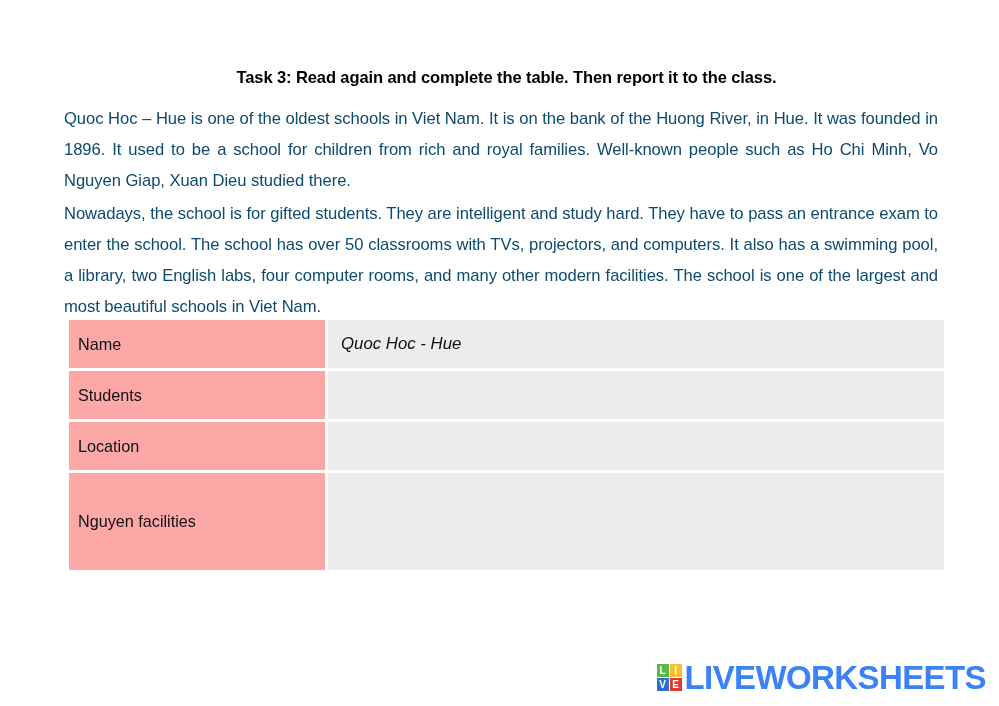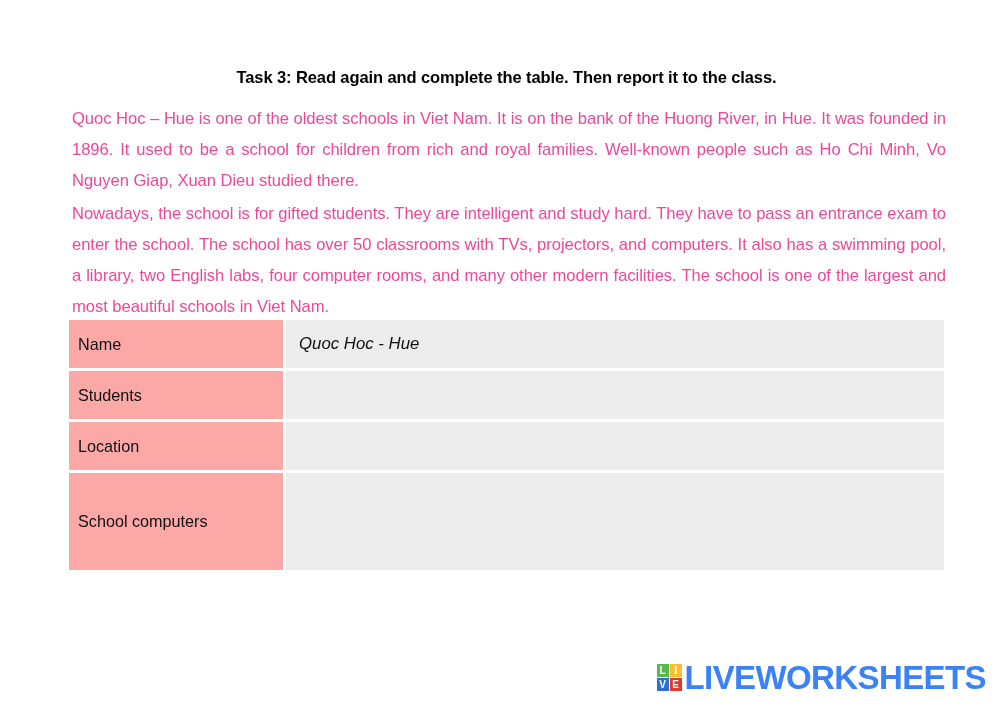--- a/index.html
+++ b/index.html
@@ -33,27 +33,27 @@
     text-align: center;
     font-size: 16.5px;
     font-weight: bold;
     letter-spacing: -0.1px;
     color: #000000;
   }
 
   
   .para {
     position: absolute;
-    left: 72px;
+    left: 64px;
     width: 874px;
     font-size: 16.6px;
     line-height: 31px;
     text-align: justify;
     text-justify: inter-word;
-    color: #ec4899;
+    color: #0c4a6e;
     letter-spacing: -0.05px;
   }
   .para-1 { top: 103px; }
   .para-2 { top: 198px; }
 
   
   .facts-table {
     position: absolute;
     left: 69px;
     top: 320px;
@@ -67,21 +67,21 @@
     padding: 0 0 0 9px;
     font-size: 16.2px;
     color: #111111;
     border-bottom: 3px solid #ffffff;
     border-right: 3px solid #ffffff;
   }
   .facts-table tr:last-child td { border-bottom: none; }
   .facts-table td.value { border-right: none; }
 
   td.label {
-    width: 217px;
+    width: 259px;
     background: #FCA8A7;
   }
   td.value {
     background: #ECECEC;
     padding-left: 13px;
   }
   td.value.filled {
     font-style: italic;
     font-size: 16.8px;
   }
@@ -148,21 +148,21 @@
       </tr>
       <tr class="row-short">
         <td class="label">Students</td>
         <td class="value"></td>
       </tr>
       <tr class="row-short">
         <td class="label">Location</td>
         <td class="value"></td>
       </tr>
       <tr class="row-tall">
-        <td class="label">School computers</td>
+        <td class="label">Nguyen facilities</td>
         <td class="value"></td>
       </tr>
     </tbody>
   </table>
 
   <div class="lw-logo">
     <div class="lw-tiles">
       <span class="lw-tile t-l">L</span>
       <span class="lw-tile t-i">I</span>
       <span class="lw-tile t-v">V</span>

